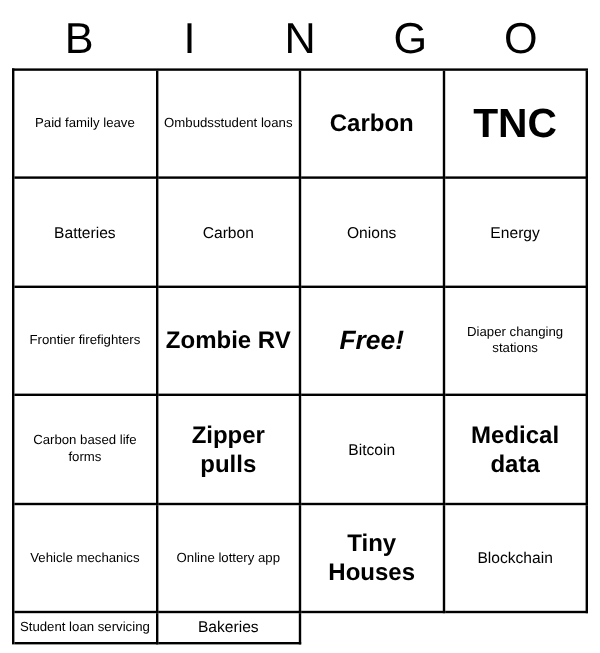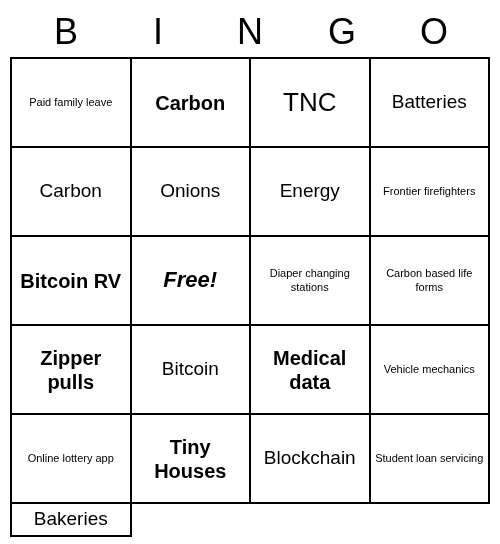--- a/index.html
+++ b/index.html
@@ -47,25 +47,25 @@
       border-right: 2px solid #000;
       border-bottom: 2px solid #000;
       display: flex;
       justify-content: center;
       align-items: center;
       text-align: center;
       padding: 4px;
       line-height: 1.2;
     }
     .cell-text {
-      font-size: 19px;
+      font-size: 13px;
     }
     .cell-text-large {
-      font-size: 26px;
-      font-weight: normal;
+      font-size: 34px;
+      font-weight: bold;
     }
     .cell-text-medium {
       font-size: 20px;
       font-weight: bold;
     }
     .cell-text-small {
       font-size: 11px;
     }
     .free-cell {
       font-size: 22px;
@@ -82,20 +82,23 @@
       <span class="bingo-letter">I</span>
       <span class="bingo-letter">N</span>
       <span class="bingo-letter">G</span>
       <span class="bingo-letter">O</span>
     </div>
   <div class="bingo-grid">
   <div class="bingo-cell">
         <span class="cell-text-small">Paid family leave</span>
       </div>
       <div class="bingo-cell">
+        <span class="cell-text-small">Ombudsstudent loans</span>
+      </div>
+      <div class="bingo-cell">
         <span class="cell-text-medium">Carbon</span>
       </div>
       <div class="bingo-cell">
         <span class="cell-text-large">TNC</span>
       </div>
       <div class="bingo-cell">
         <span class="cell-text">Batteries</span>
       </div>
       <div class="bingo-cell">
         <span class="cell-text">Carbon</span>
@@ -103,21 +106,21 @@
       <div class="bingo-cell">
         <span class="cell-text">Onions</span>
       </div>
       <div class="bingo-cell">
         <span class="cell-text">Energy</span>
       </div>
       <div class="bingo-cell">
         <span class="cell-text-small">Frontier firefighters</span>
       </div>
       <div class="bingo-cell">
-        <span class="cell-text-medium">Bitcoin RV</span>
+        <span class="cell-text-medium">Zombie RV</span>
       </div>
       <div class="bingo-cell">
         <span class="free-cell">Free!</span>
       </div>
       <div class="bingo-cell">
         <span class="cell-text-small">Diaper changing stations</span>
       </div>
       <div class="bingo-cell">
         <span class="cell-text-small">Carbon based life forms</span>
       </div>

